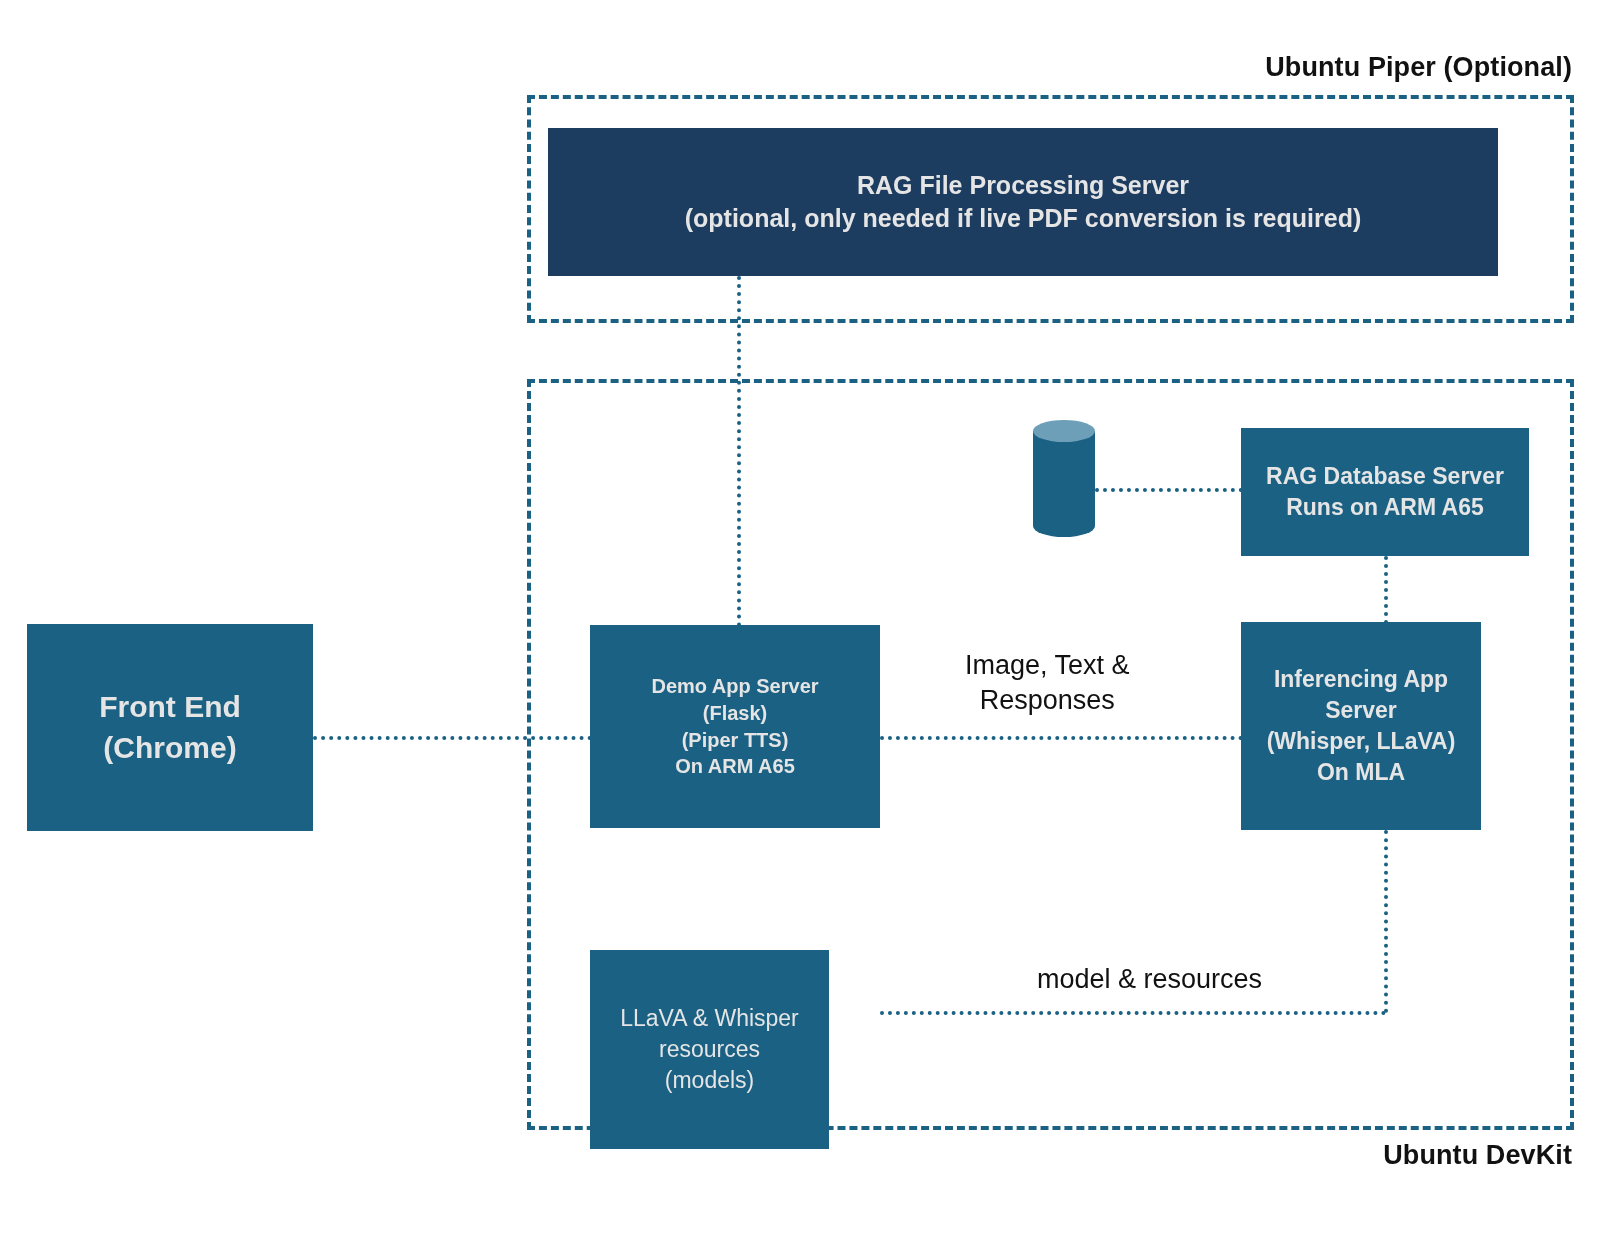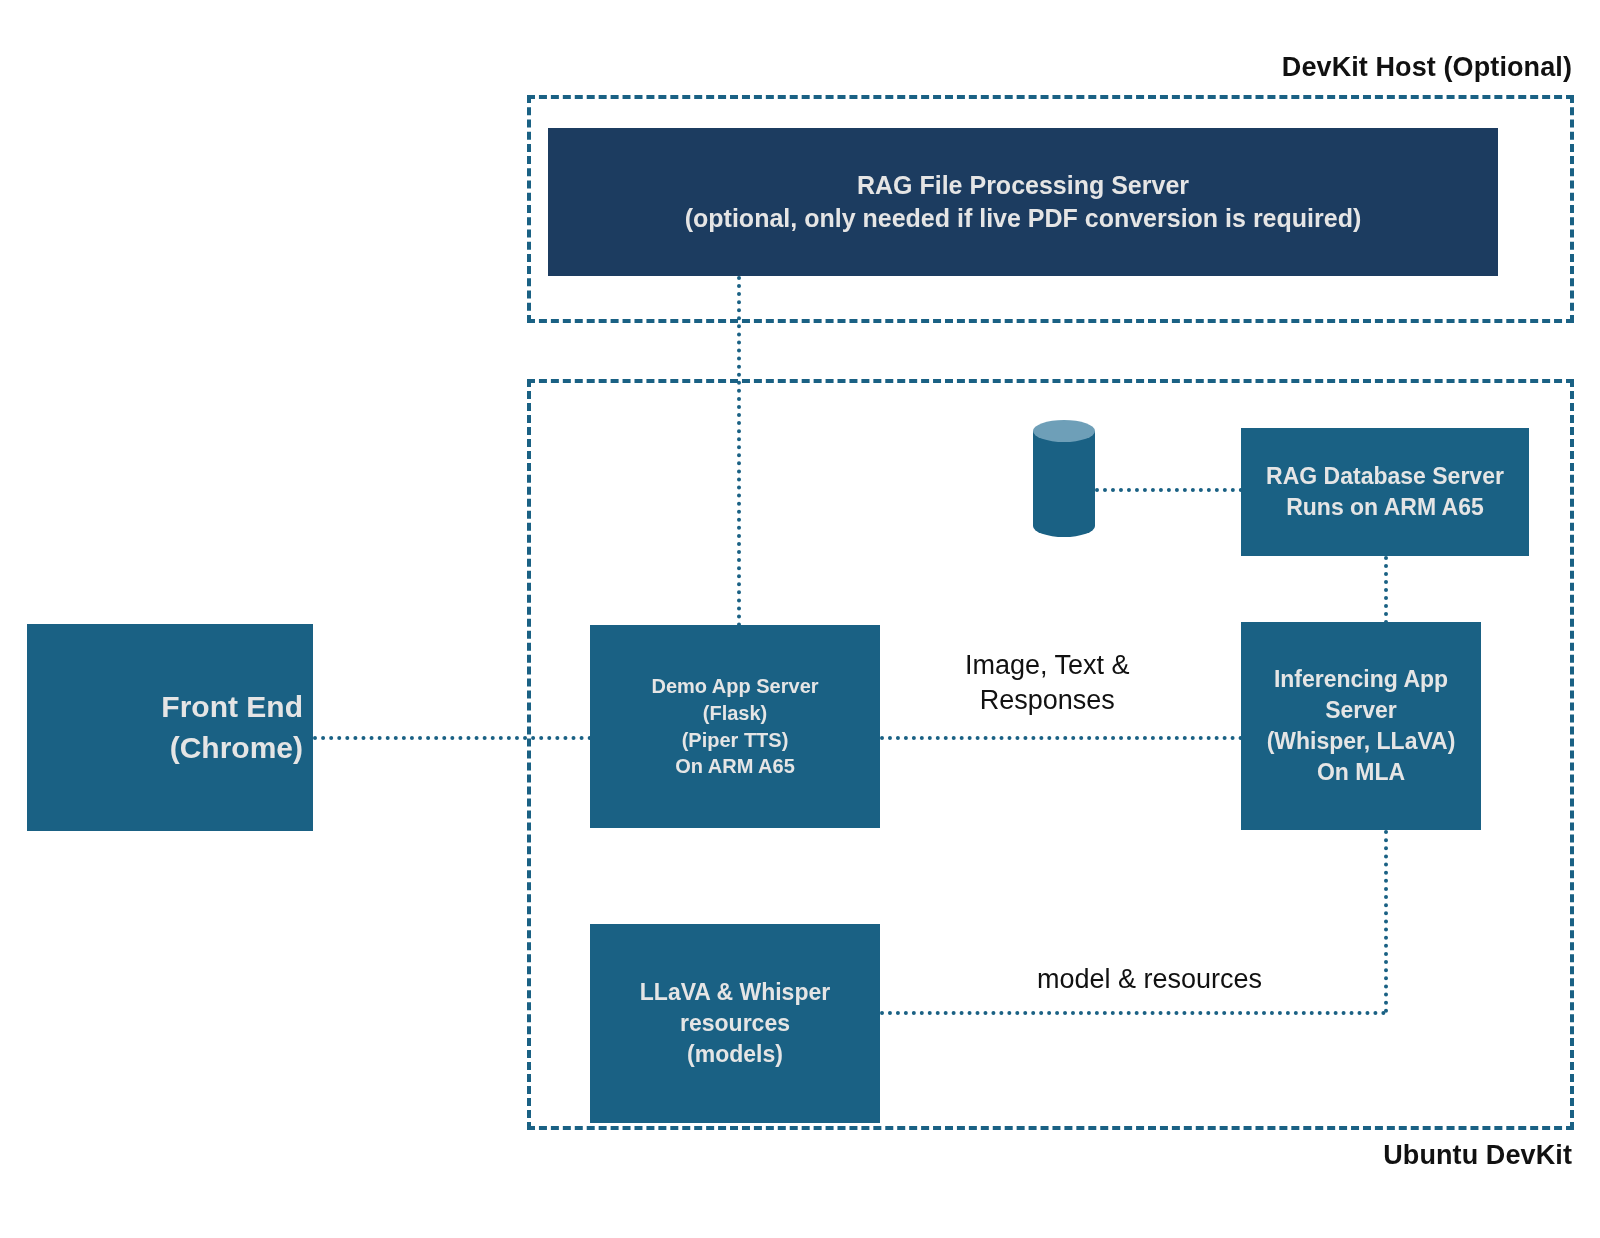--- a/index.html
+++ b/index.html
@@ -54,37 +54,37 @@
   .node .lines { width: 100%; }
   .node .l { display: block; white-space: nowrap; }
 
   #node-rag-file {
     left: 548px; top: 128px; width: 950px; height: 148px;
     background: #1c3c60;
     font-size: 25px; font-weight: 600;
   }
   #node-frontend {
     left: 27px; top: 624px; width: 286px; height: 207px;
-    font-size: 30px; font-weight: 600; text-align: right;
+    font-size: 30px; font-weight: 600;
   }
   #node-demo-app {
     left: 590px; top: 625px; width: 290px; height: 203px;
     font-size: 20px; font-weight: 600;
   }
   #node-inferencing {
     left: 1241px; top: 622px; width: 240px; height: 208px;
     font-size: 23px; font-weight: 600;
   }
   #node-rag-db {
     left: 1241px; top: 428px; width: 288px; height: 128px;
     font-size: 23px; font-weight: 600;
   }
   #node-llava {
-    left: 590px; top: 924px; width: 290px; height: 199px;
-    font-size: 23px; font-weight: 700;
+    left: 590px; top: 950px; width: 239px; height: 199px;
+    font-size: 23px; font-weight: 400;
   }
 
   
   #node-db-cylinder {
     position: absolute;
     left: 1033px; top: 420px; width: 62px; height: 126px;
   }
   #node-db-cylinder .cyl-body {
     position: absolute; left: 0; top: 11px;
     width: 62px; height: 106px;
@@ -136,21 +136,21 @@
     padding: 0 6px;
   }
   #label-image-text   { left: 952px;  top: 648px; margin-left: 7px; }
   #label-model-res    { left: 1031px; top: 962px; }
 </style>
 </head>
 <body>
 
 <div id="canvas">
 
-  <div class="group-caption" id="caption-ubuntu">DevKit Host (Optional)</div>
+  <div class="group-caption" id="caption-ubuntu">Ubuntu Piper (Optional)</div>
 
   <div class="group-caption" id="caption-modalix">Ubuntu DevKit</div>
 
   <div class="group" id="group-ubuntu"></div>
 
   <div class="group" id="group-modalix"></div>
 
   <div class="conn-v" id="conn-ragfile-demo"></div>
 
   <div class="conn-h" id="conn-frontend-demo"></div>

